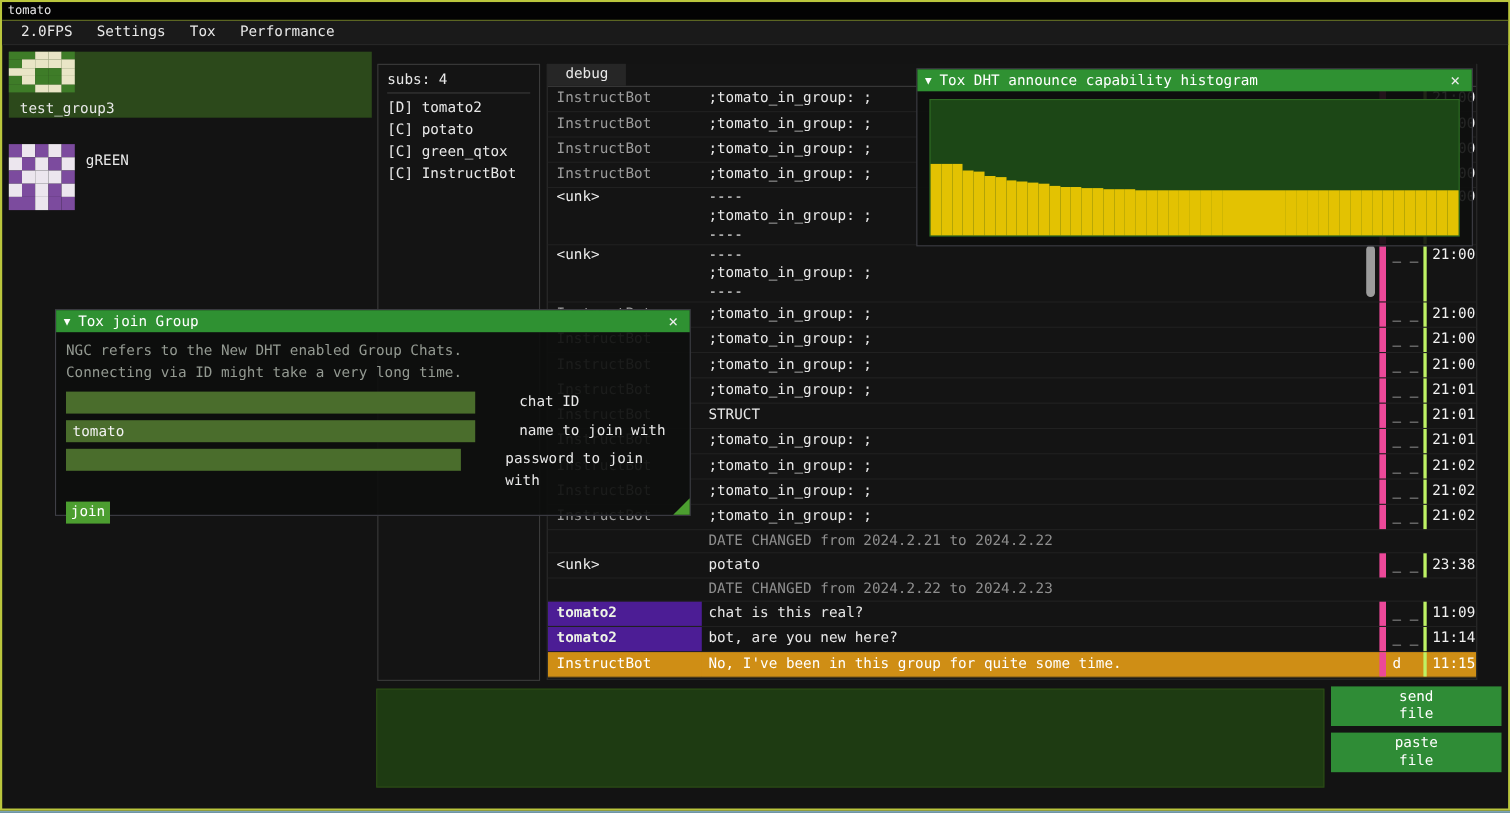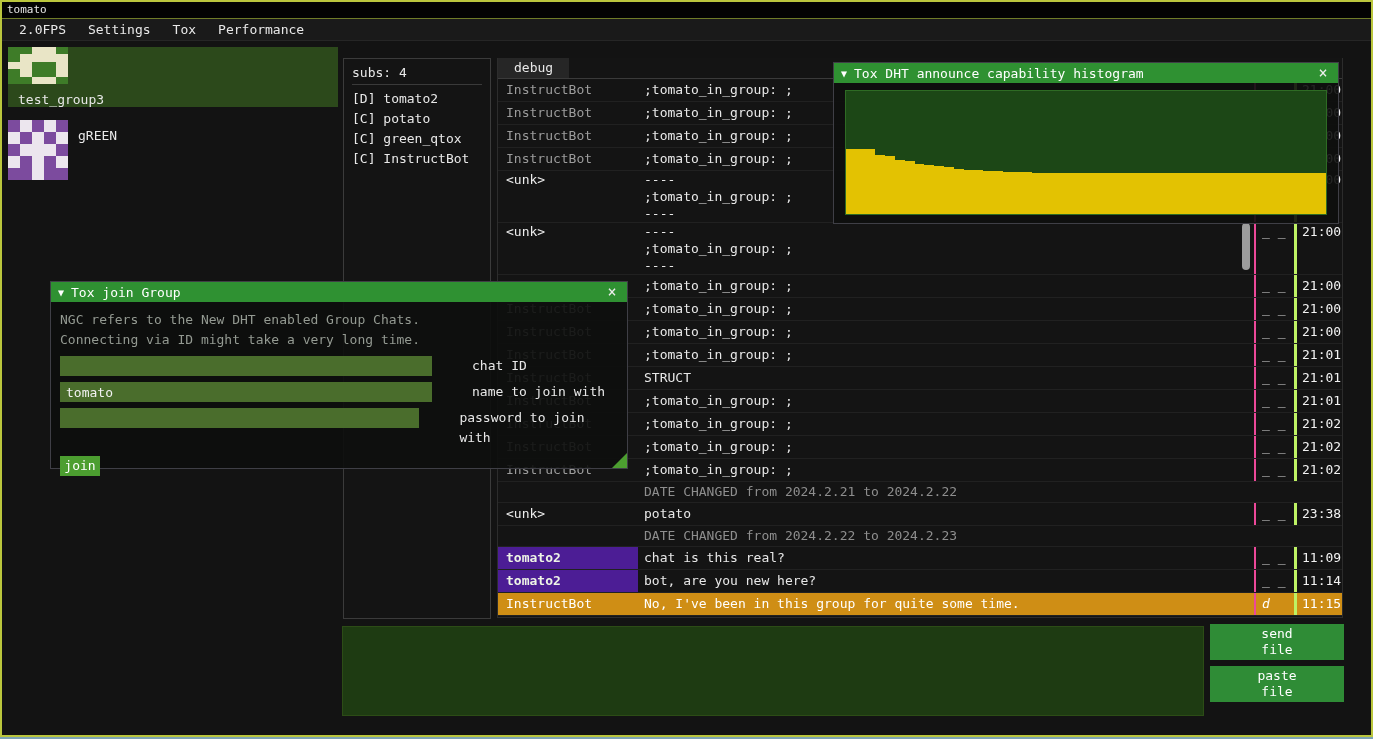--- a/index.html
+++ b/index.html
@@ -38,33 +38,33 @@
   .tab { display:inline-block; height:20px; line-height:20px; padding:0 16px; background:#262626; }
   .chat-table { height:538px; overflow:hidden; }
   .crow { display:flex; border-bottom:1px solid #212121; }
   .crow.msg { height:23px; line-height:22px; }
   .crow.msg.multi { height:52px; line-height:17px; }
   .cname { width:140px; padding-left:8px; overflow:hidden; white-space:pre; }
   .cname.bot { color:#9c9c9c; }
   .cname.unk { color:#ececec; }
   .cname.self { background:#4c1d95; color:#eef4e6;font-weight:bold; }
   .cmsg { width:616px; padding-left:6px; white-space:pre-line; overflow:hidden; }
-  .cflags { width:40px; border-left:2px solid #ec4899; padding-left:6px; color:#d6d6d6; white-space:pre;font-style:italic; }
+  .cflags { width:40px; border-left:6px solid #ec4899; padding-left:6px; color:#d6d6d6; white-space:pre; }
   .ctime { flex:1; border-left:3px solid #bef264; padding-left:5px; color:#f2f2f2; }
   .crow.date { height:21px; line-height:20px; color:#8e8e8e; padding-left:146px; }
   .crow.hl, .crow.hl .cname, .crow.hl .cmsg, .crow.hl .cflags, .crow.hl .ctime
     { background:#cf8e15; color:#ffffff; }
   .chat-scrollbar { position:absolute; left:744px; top:165px; width:8px; height:47px;
     background:#9c9c9c; border-radius:4px; z-index:5; }
 
   
   .compose-input { position:absolute; left:340px; top:585px; width:862px; height:90px;
     background:#1e3b12; border:1px solid #2c4c16; resize:none; outline:none;
     color:#e8e8e8; font-family:inherit; font-size:13px; padding:4px 6px; }
-  .btn { position:absolute; left:1208px; width:134px; height:36px; background:#2f8c36;
+  .btn { position:absolute; left:1208px; width:155px; height:36px; background:#2f8c36;
     border:none; color:#fff; font-family:inherit; font-size:13px; line-height:16px;
     white-space:pre-line; text-align:center; cursor:pointer; }
   .btn.send { top:583px; }
   .btn.paste { top:625px; }
 
   
   .float { position:absolute; background:rgba(13,14,13,0.9); border:1px solid #3f3f46; z-index:20; }
   .float-title { height:20px; background:#2f9132; display:flex; align-items:center;
     padding:0 7px; color:#fff; }
   .float-title .arrow { font-size:10px; margin-right:7px; }
@@ -126,21 +126,21 @@
             <div style="background: rgb(62, 124, 40);"></div>
             <div style="background: rgb(233, 229, 198);"></div>
             <div style="background: rgb(62, 124, 40);"></div>
             <div style="background: rgb(62, 124, 40);"></div>
             <div style="background: rgb(233, 229, 198);"></div>
             <div style="background: rgb(233, 229, 198);"></div>
             <div style="background: rgb(62, 124, 40);"></div>
           </div>
           <div class="group-name">test_group3</div>
         </div>
-        <div class="group-item" style="top: 79px;">
+        <div class="group-item" style="top: 90px;">
           <div class="avatar">
             <div style="background: rgb(124, 75, 158);"></div>
             <div style="background: rgb(236, 230, 238);"></div>
             <div style="background: rgb(124, 75, 158);"></div>
             <div style="background: rgb(236, 230, 238);"></div>
             <div style="background: rgb(124, 75, 158);"></div>
             <div style="background: rgb(236, 230, 238);"></div>
             <div style="background: rgb(124, 75, 158);"></div>
             <div style="background: rgb(236, 230, 238);"></div>
             <div style="background: rgb(124, 75, 158);"></div>

